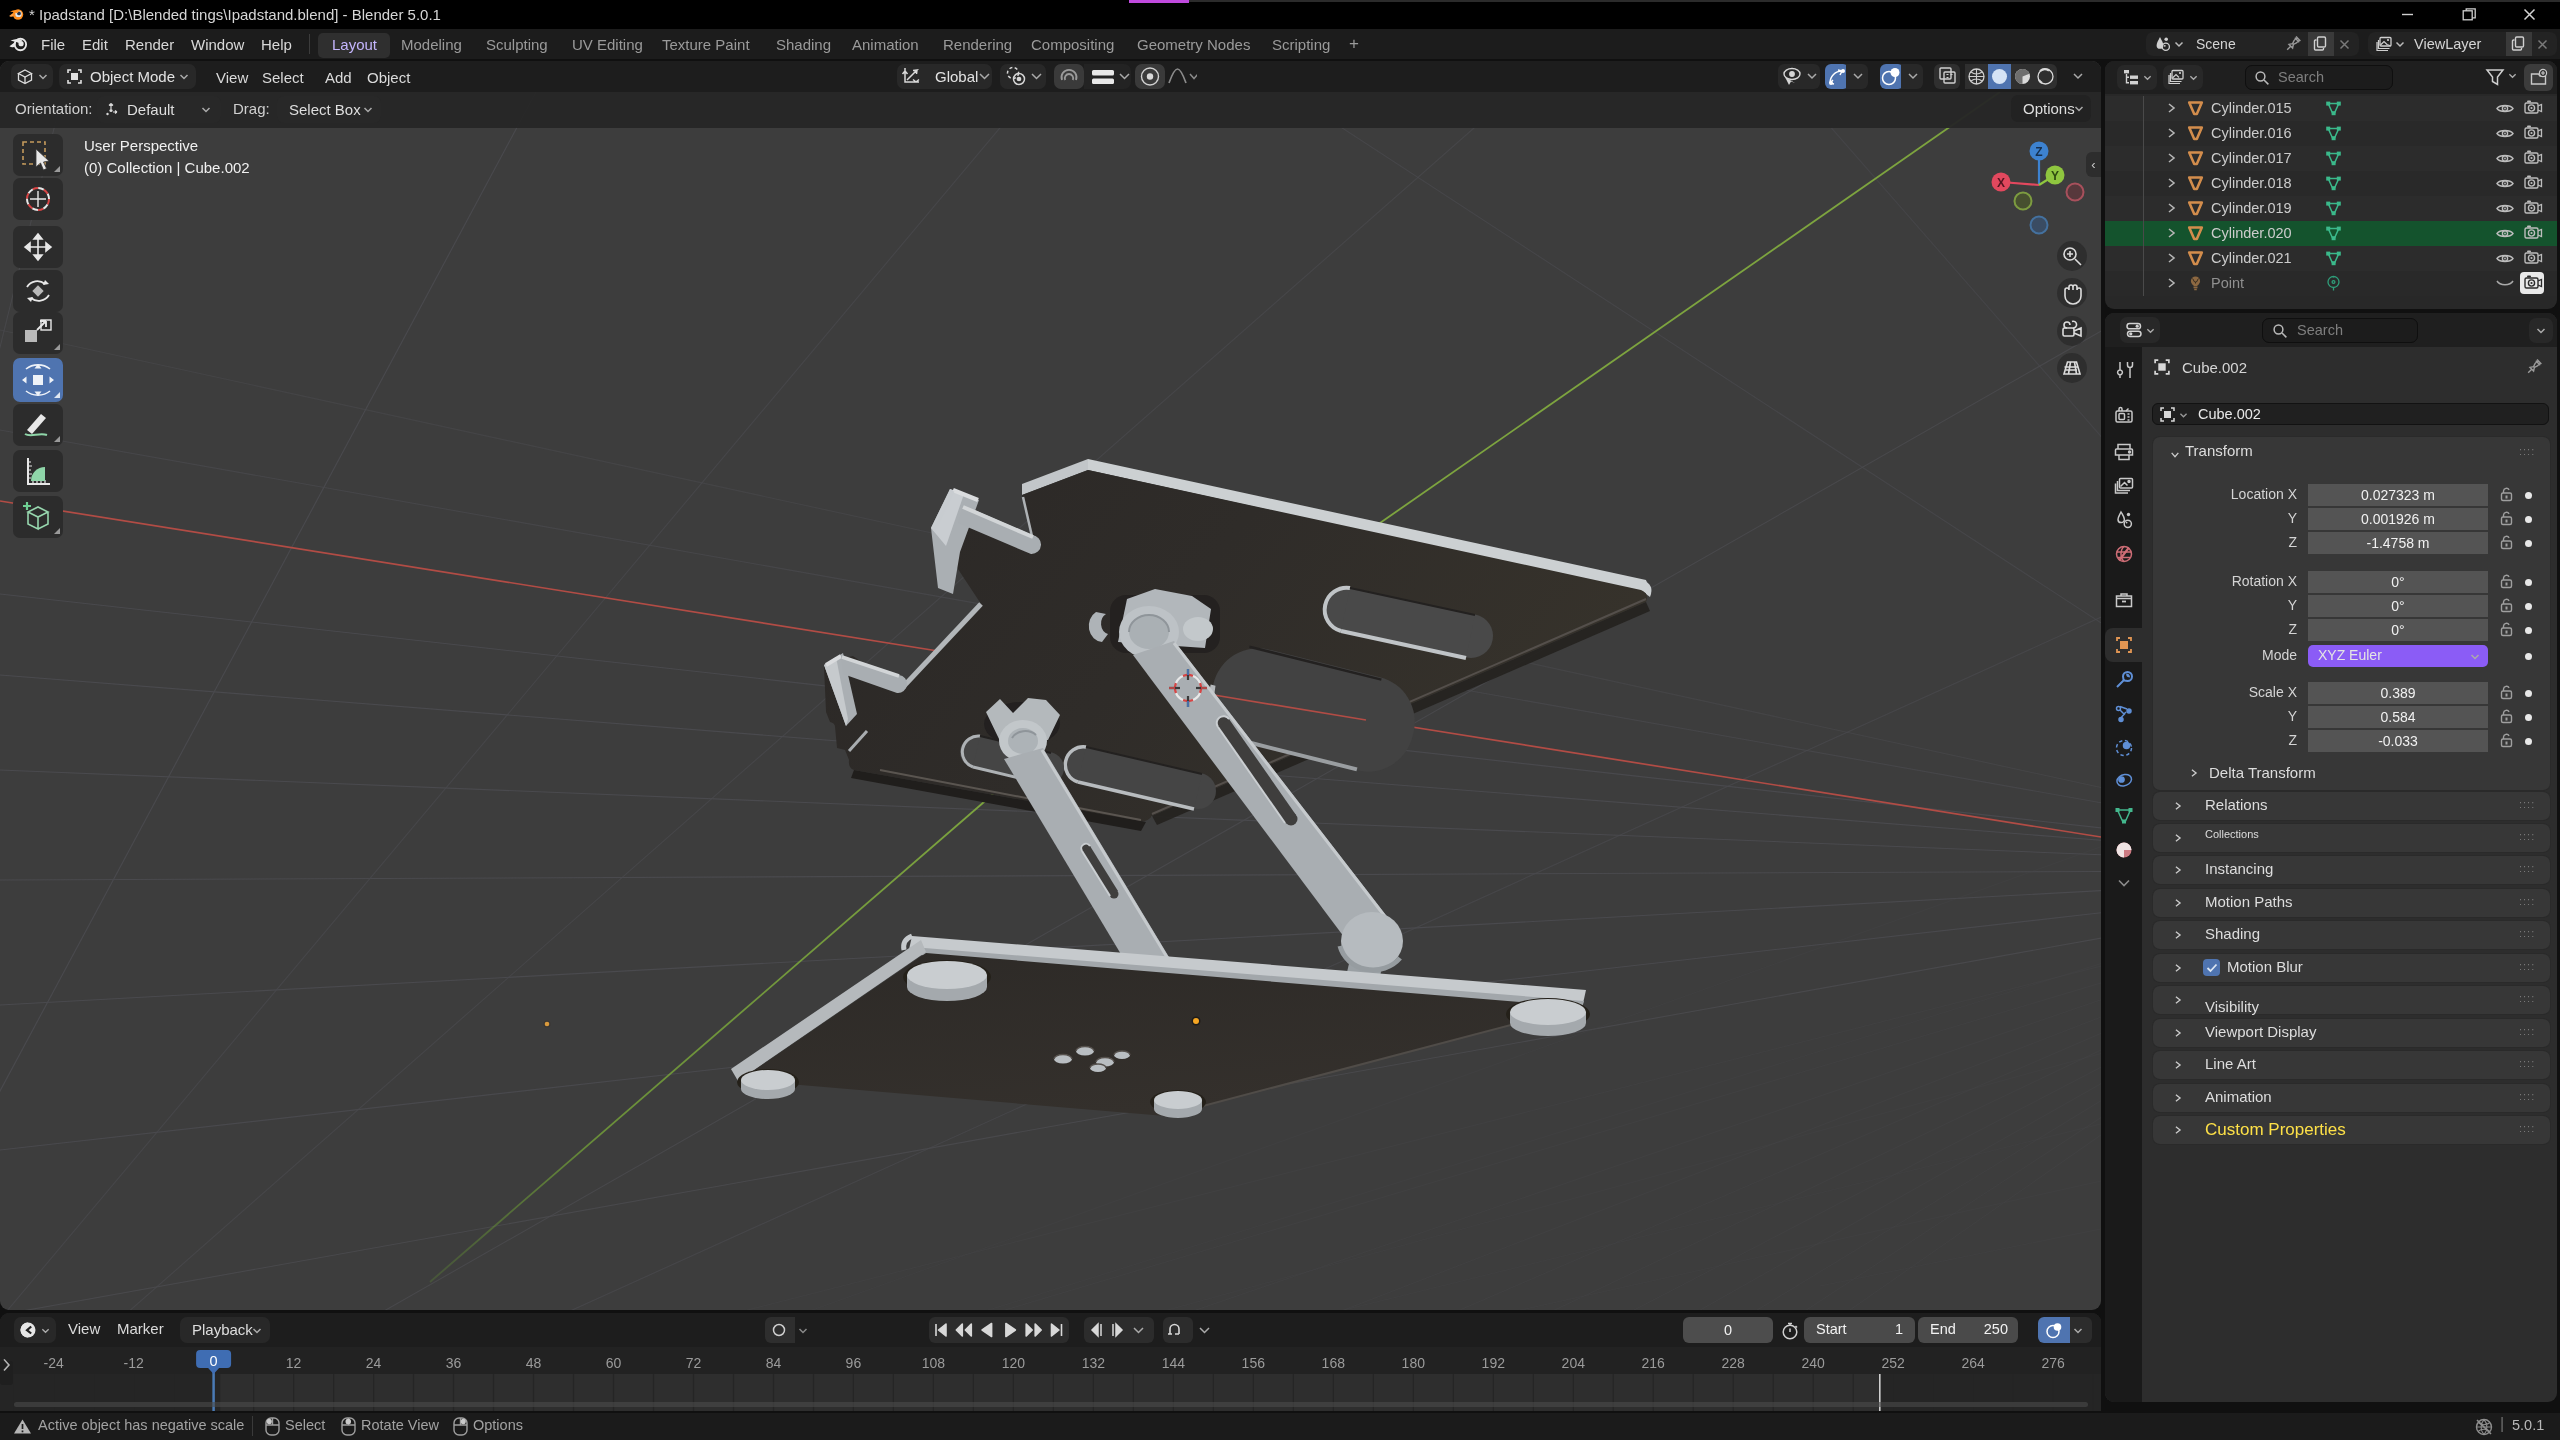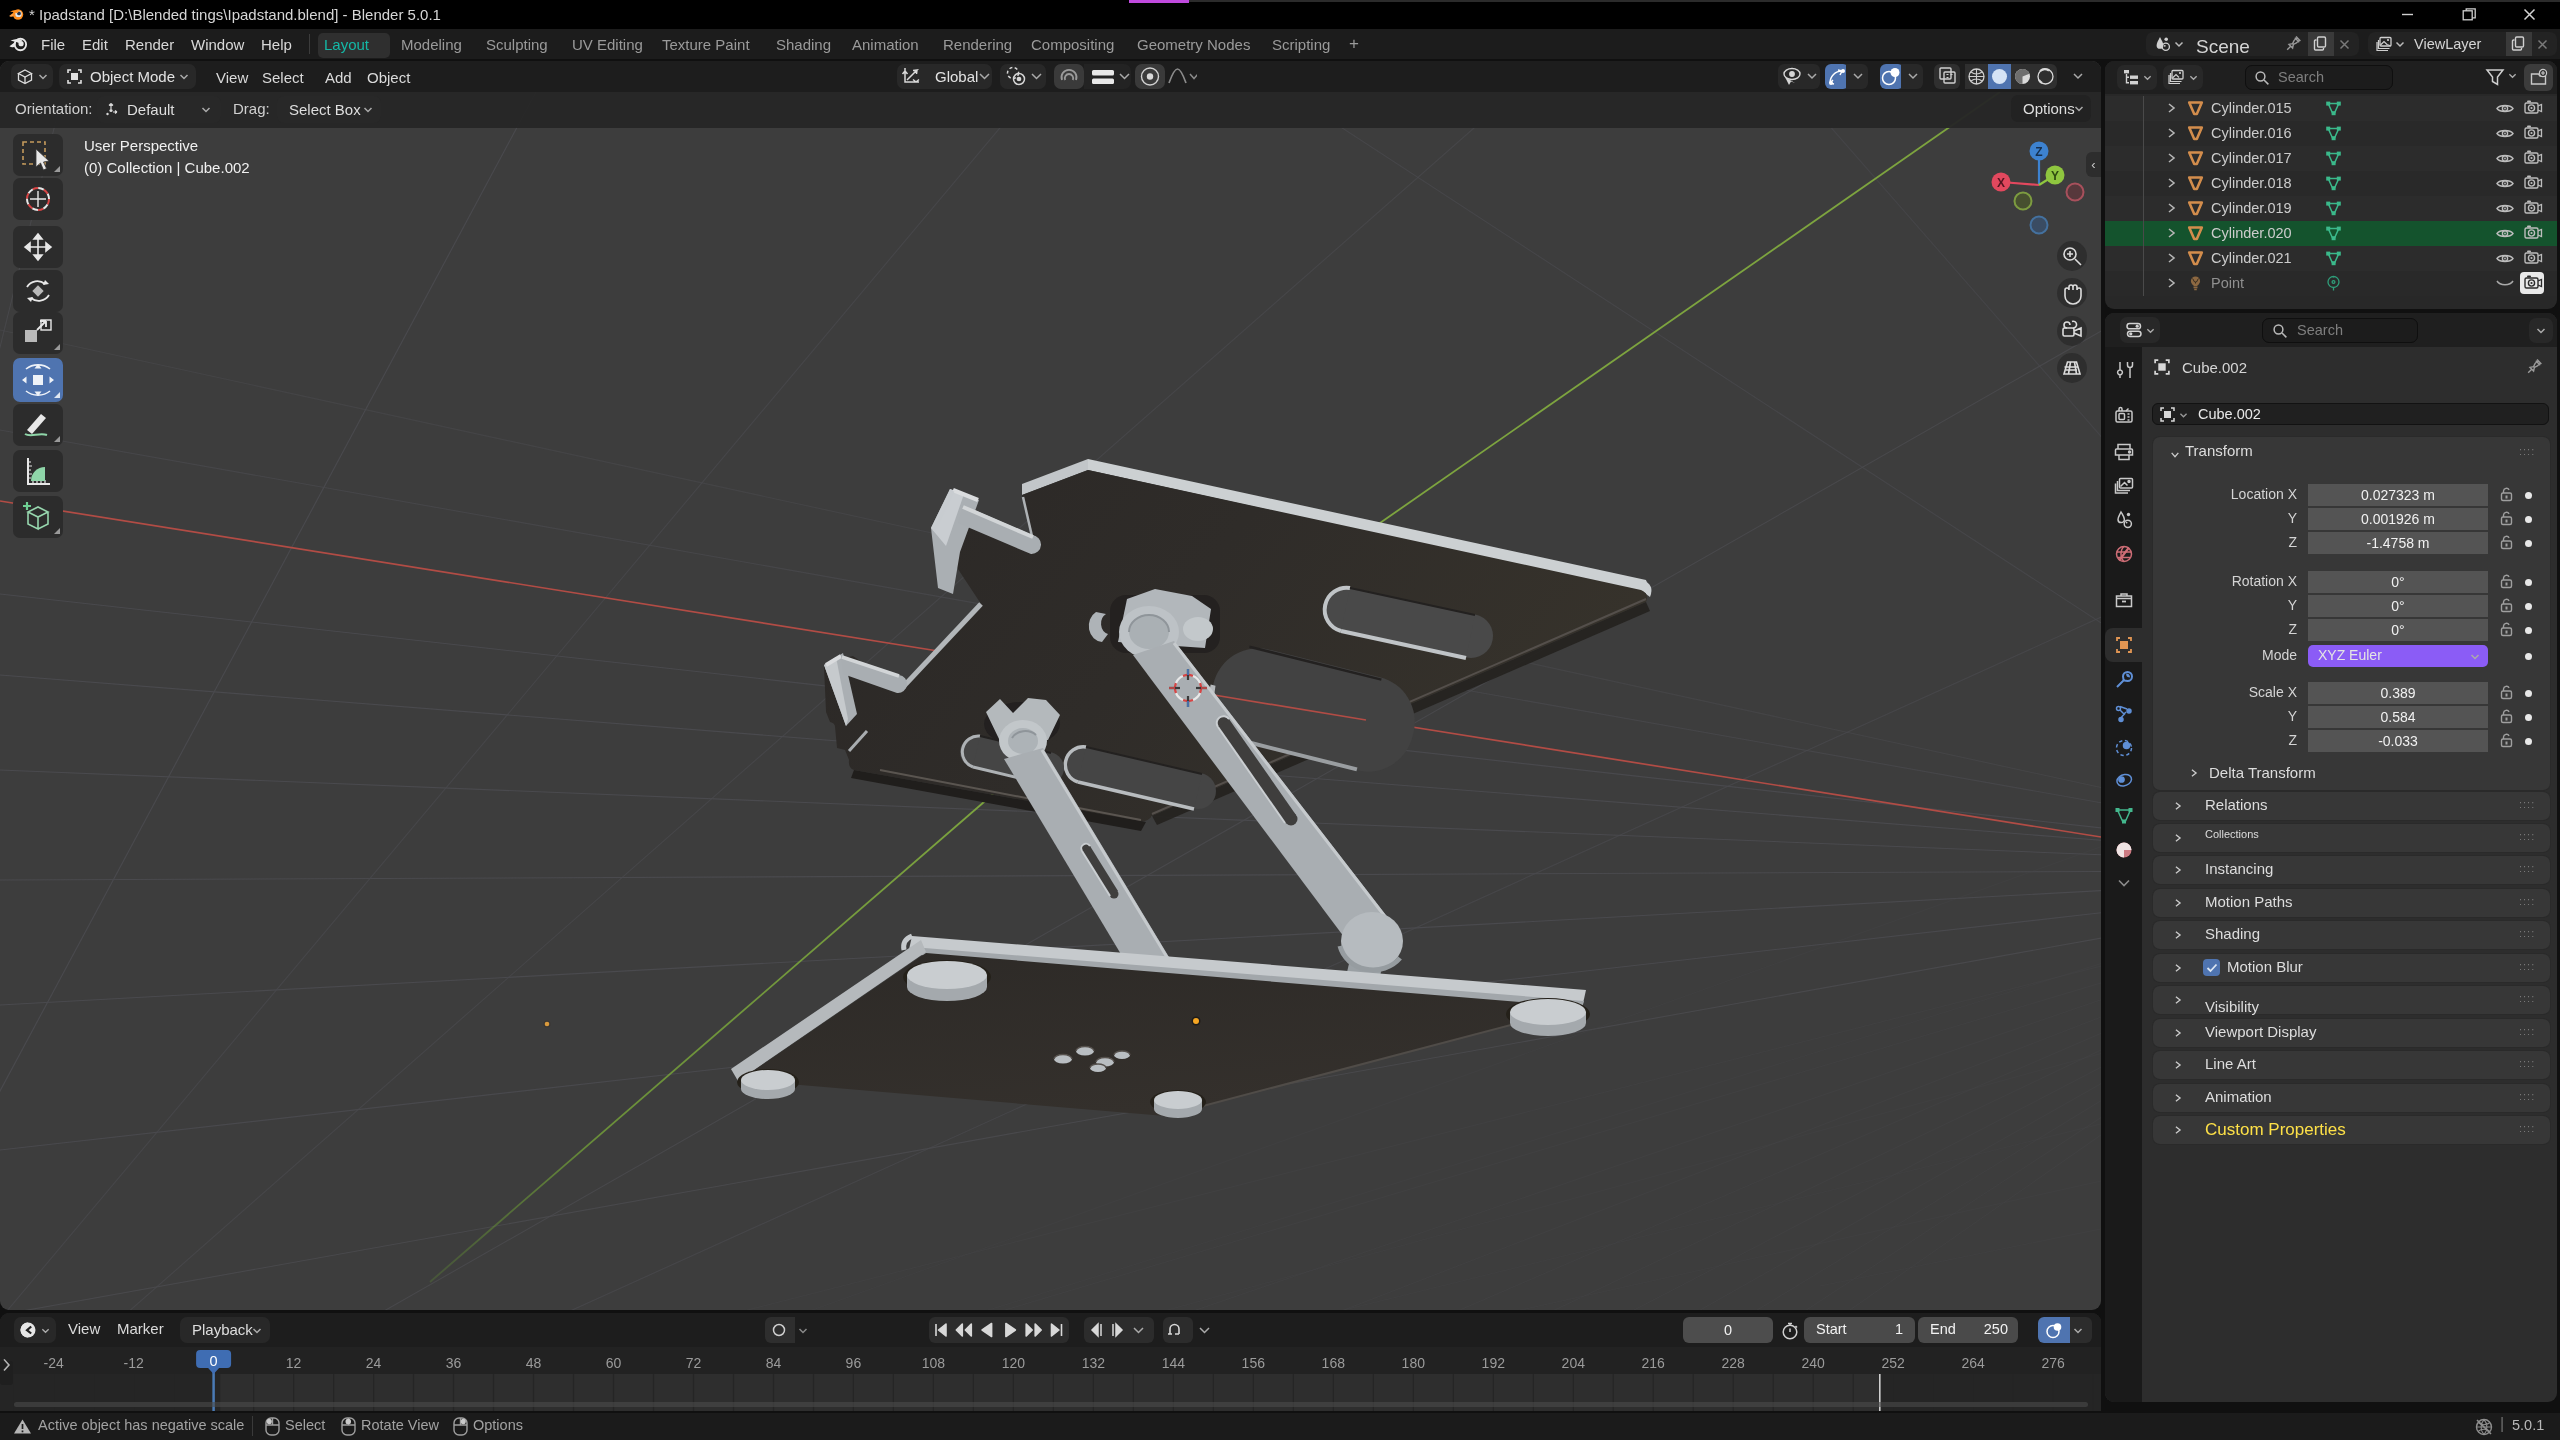--- a/index.html
+++ b/index.html
@@ -87,21 +87,21 @@
     <circle cx="13.7" cy="10.1" r="2.7" fill="#e8e8e8"></circle>
     <path d="M2.6 7.2 C8 4.8 12 5.4 15 6.6 L11.5 9.4 C7.5 8 4.8 7.6 2.6 7.2 Z" fill="#e8e8e8"></path>
   </svg>
   <div class="menuitem" style="left:41px">File</div>
   <div class="menuitem" style="left:82px">Edit</div>
   <div class="menuitem" style="left:125px">Render</div>
   <div class="menuitem" style="left:191px">Window</div>
   <div class="menuitem" style="left:261px">Help</div>
   <div class="abs" style="left:309px;top:5px;width:1px;height:20px;background:#3c3c3c"></div>
   <div id="tabactive"></div>
-  <div class="tabitem" style="left:324px;color:#14b8a6">Layout</div>
+  <div class="tabitem" style="left:332px;color:#c4b5fd">Layout</div>
   <div class="tabitem" style="left:401px">Modeling</div>
   <div class="tabitem" style="left:486px">Sculpting</div>
   <div class="tabitem" style="left:572px">UV Editing</div>
   <div class="tabitem" style="left:662px">Texture Paint</div>
   <div class="tabitem" style="left:776px">Shading</div>
   <div class="tabitem" style="left:852px">Animation</div>
   <div class="tabitem" style="left:943px">Rendering</div>
   <div class="tabitem" style="left:1031px">Compositing</div>
   <div class="tabitem" style="left:1137px">Geometry Nodes</div>
   <div class="tabitem" style="left:1272px">Scripting</div>
@@ -110,21 +110,21 @@
   <div class="swidget" style="left:2146px;width:213px">
     <svg class="abs" style="left:8px;top:3px" width="18" height="18" viewBox="0 0 18 18">
       <path d="M6 2 C4 6 2.6 8 2.6 10.4 a3.4 3.4 0 0 0 6.8 0 C9.4 8 8 6 6 2 Z" fill="#cfcfcf"></path>
       <circle cx="12.2" cy="4.2" r="1.8" fill="#cfcfcf"></circle>
       <circle cx="11.8" cy="11.8" r="3.6" fill="none" stroke="#cfcfcf" stroke-width="1.3"></circle>
       <circle cx="10.8" cy="10.8" r="0.9" fill="#cfcfcf"></circle>
     </svg>
     <svg class="abs" style="left:28px;top:8px" width="10" height="8" viewBox="0 0 10 8">
           <path d="M1.5 2.5 L5 6 L8.5 2.5" fill="none" stroke="#bbb" stroke-width="1.5"></path>
         </svg>
-    <div class="abs" style="left:50px;top:4px;color:#d4d4d4;font-size:19px">Scene</div>
+    <div class="abs" style="left:50px;top:4px;color:#d4d4d4;font-size:14px">Scene</div>
     <svg class="abs" style="left:138px;top:3px" width="18" height="18" viewBox="0 0 18 18">
           <g fill="none" stroke="#9a9a9a" stroke-width="1.4">
             <path d="M10.8 2.8 L15.2 7.2 M12 1.6 L16.4 6 M13 2.6 L15.4 5 L12.4 8 L9.4 9.4 L8.6 13 L5 9.4 L8.6 8.6 L10 5.6 Z"></path>
             <path d="M7 11 L3.2 14.8"></path>
           </g>
         </svg>
     <div class="abs" style="left:162px;top:0;width:26px;height:24px;background:#3a3a3a"></div>
     <svg class="abs" style="left:166px;top:3px" width="18" height="18" viewBox="0 0 18 18">
           <rect x="5.5" y="2" width="8" height="10" rx="1.2" fill="none" stroke="#d0d0d0" stroke-width="1.4"></rect>
           <path d="M4.5 5 H3.5 a1 1 0 0 0 -1 1 v8 a1 1 0 0 0 1 1 h7 a1 1 0 0 0 1-1 v-1" fill="none" stroke="#d0d0d0" stroke-width="1.4"></path>

